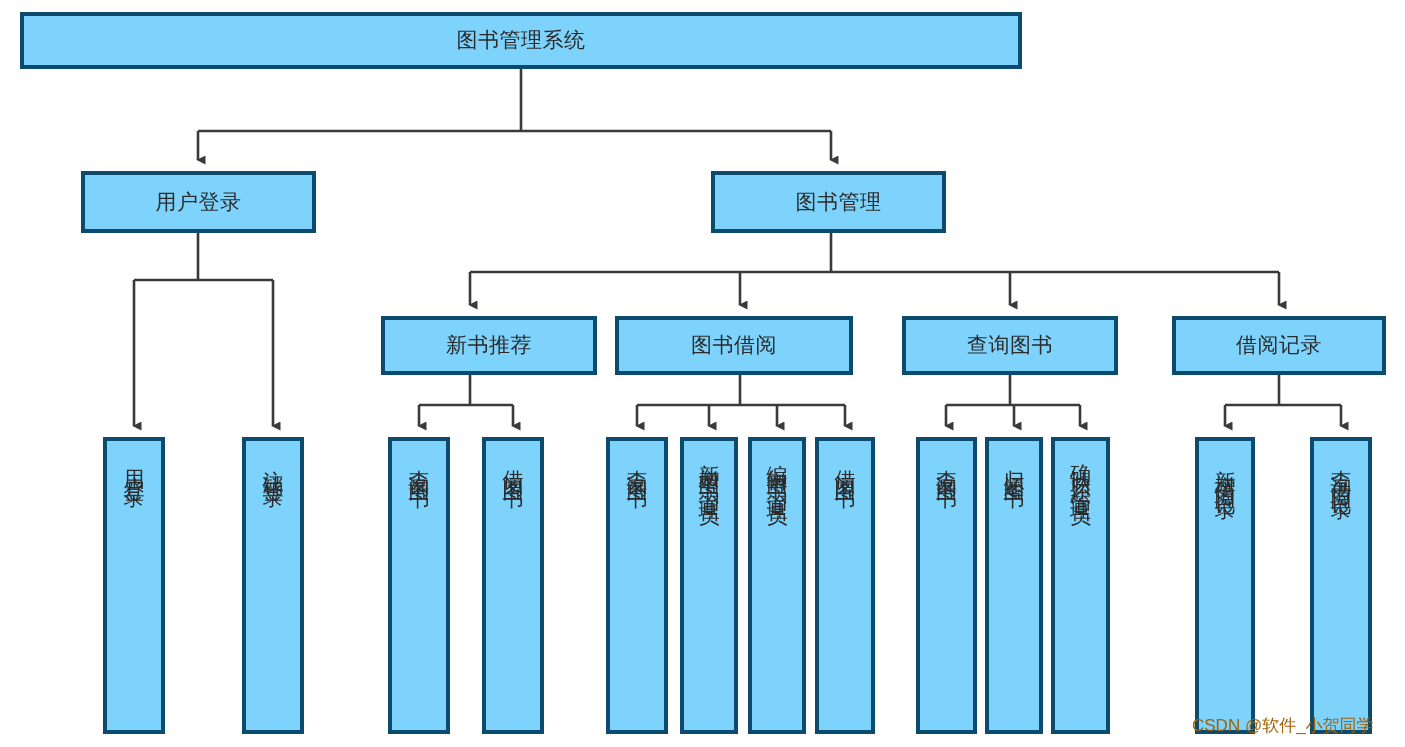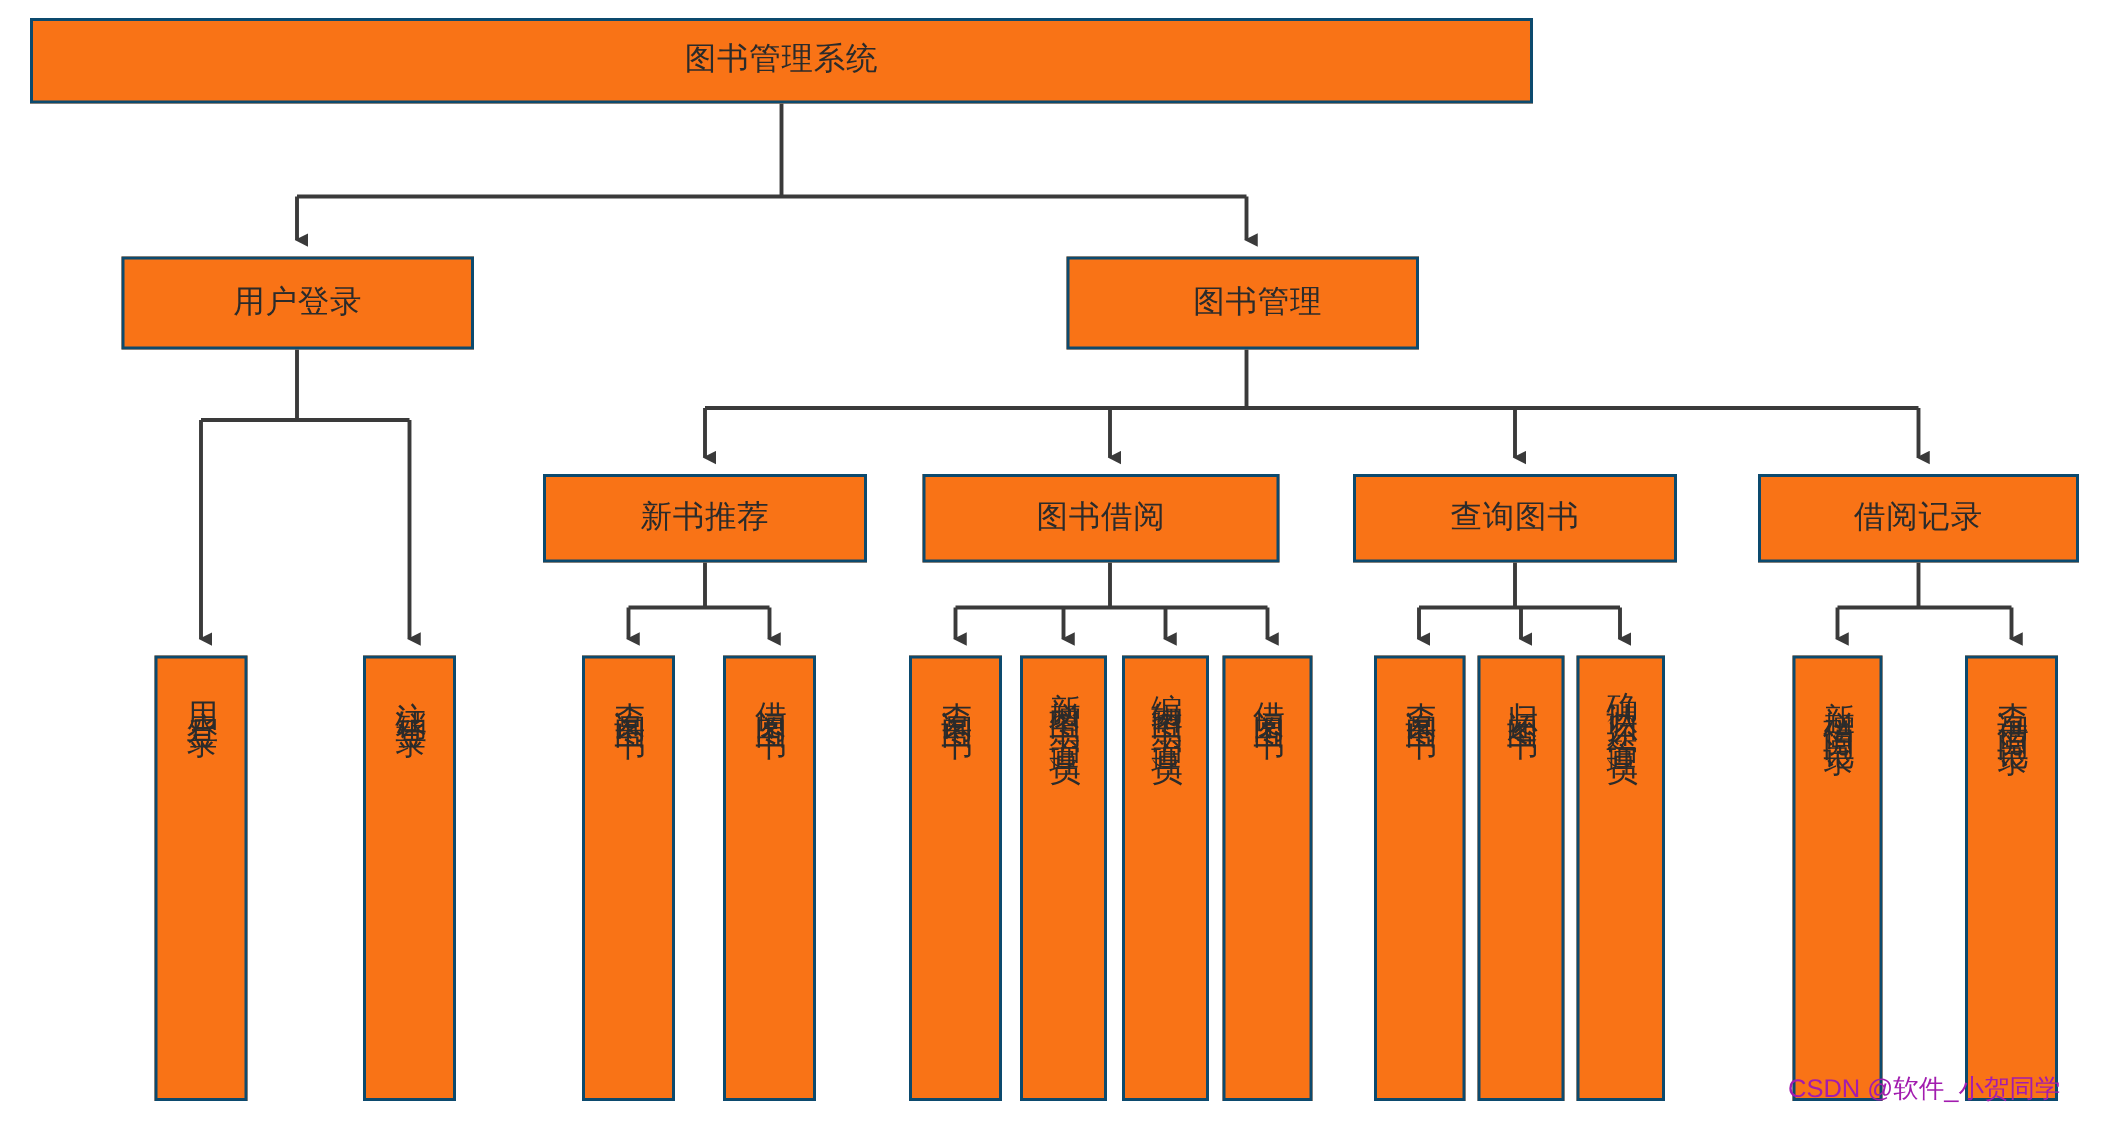--- a/index.html
+++ b/index.html
@@ -20,22 +20,22 @@
   svg#edges {
     position: absolute;
     left: 0;
     top: 0;
     width: 1405px;
     height: 747px;
   }
   .node {
     position: absolute;
     box-sizing: border-box;
-    background: #f97316;
-    border: 2px solid #0c4a6e;
+    background: #7dd3fc;
+    border: 4px solid #0c4a6e;
     display: flex;
     align-items: center;
     justify-content: center;
     z-index: 2;
   }
   .node-label {
     color: #2b2b2b;
     font-size: 21px;
     line-height: 1.15;
     letter-spacing: 0.5px;
@@ -54,21 +54,21 @@
     padding-top: 12px;
   }
   .node.vertical.tall-text {
     padding-top: 6px;
   }
   .watermark {
     position: absolute;
     left: 1192px;
     top: 714px;
     font-size: 17px;
-    color: #a21caf;
+    color: #a16207;
     white-space: nowrap;
     z-index: 3;
     font-family: "Liberation Sans", "DejaVu Sans", sans-serif;
   }
 </style>
 </head>
 <body>
 
 <div id="diagram-root">
 
@@ -126,21 +126,21 @@
     <span class="node-label">图书管理系统</span>
   </div>
 
   <div class="node" style="left: 81px; top: 171px; width: 235px; height: 62px;">
     <span class="node-label">用户登录</span>
   </div>
   <div class="node" style="left: 711px; top: 171px; width: 235px; height: 62px; padding-left: 20px;">
     <span class="node-label">图书管理</span>
   </div>
 
-  <div class="node" style="left: 362px; top: 316px; width: 216px; height: 59px;">
+  <div class="node" style="left: 381px; top: 316px; width: 216px; height: 59px;">
     <span class="node-label">新书推荐</span>
   </div>
   <div class="node" style="left: 615px; top: 316px; width: 238px; height: 59px;">
     <span class="node-label">图书借阅</span>
   </div>
   <div class="node" style="left: 902px; top: 316px; width: 216px; height: 59px;">
     <span class="node-label">查询图书</span>
   </div>
   <div class="node" style="left: 1172px; top: 316px; width: 214px; height: 59px;">
     <span class="node-label">借阅记录</span>

